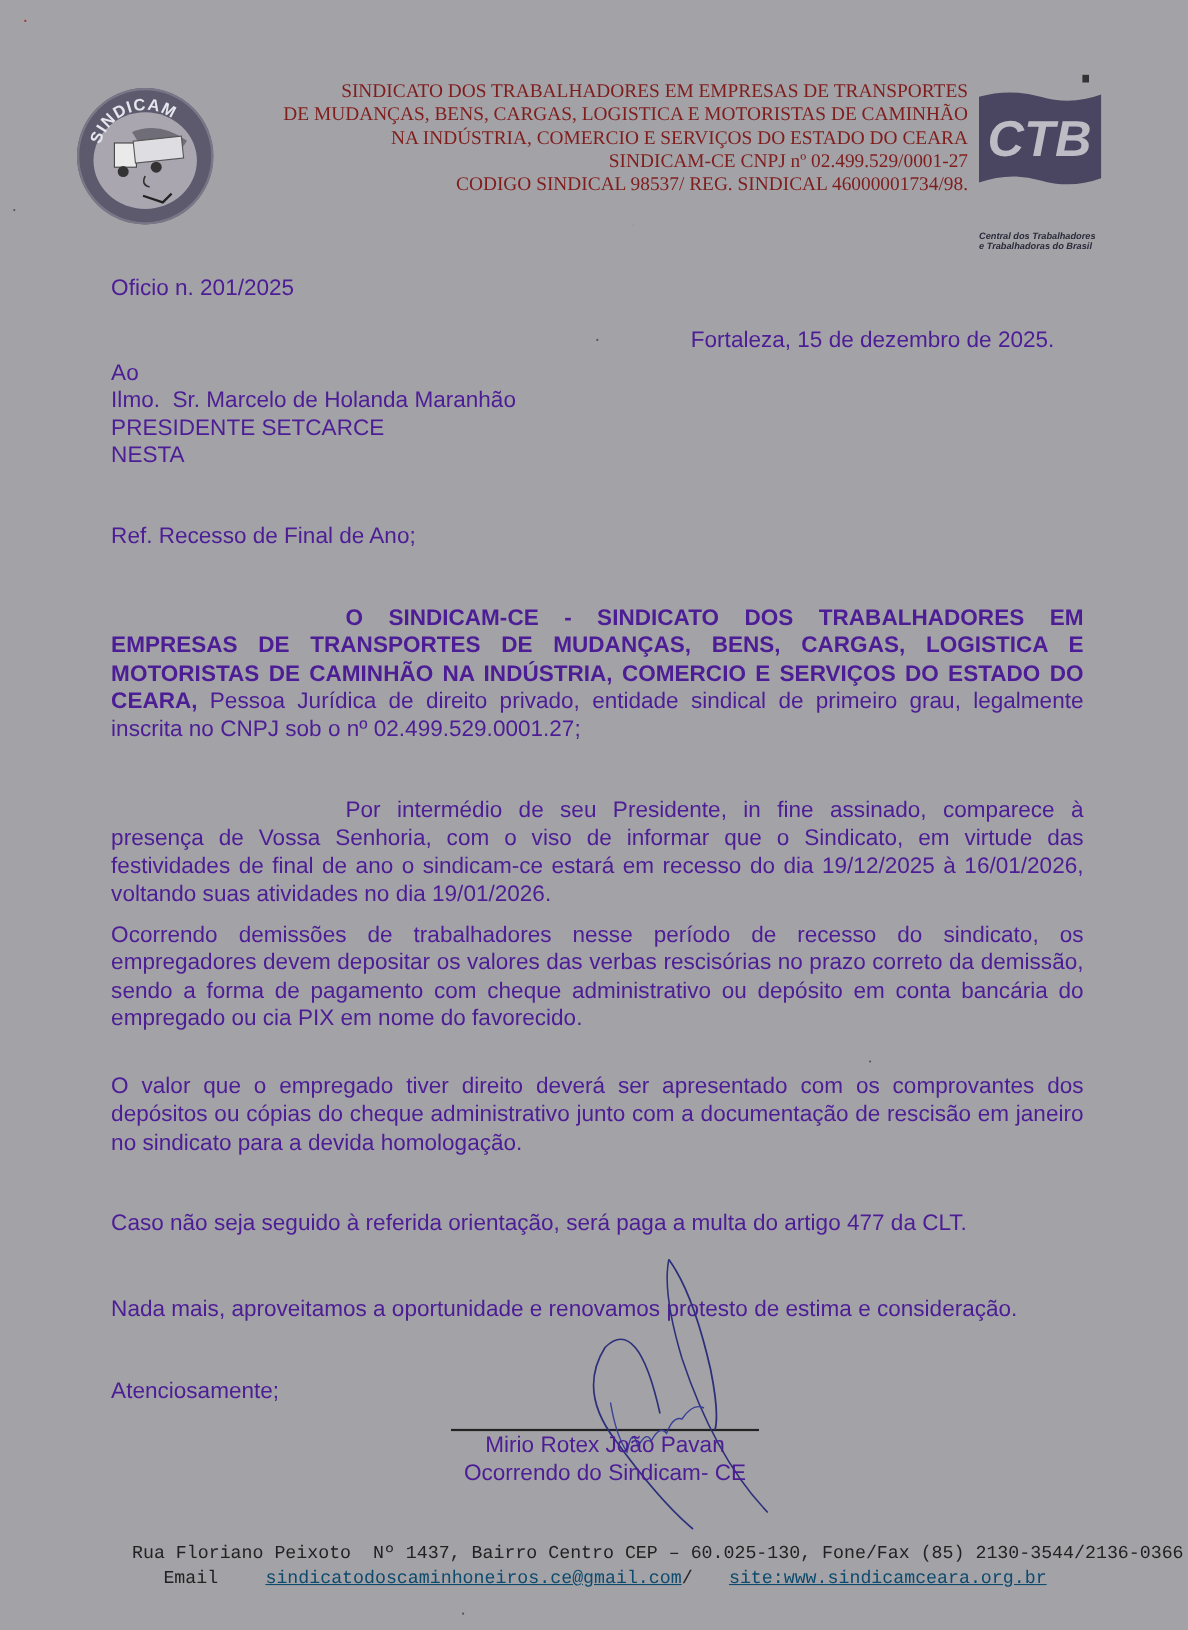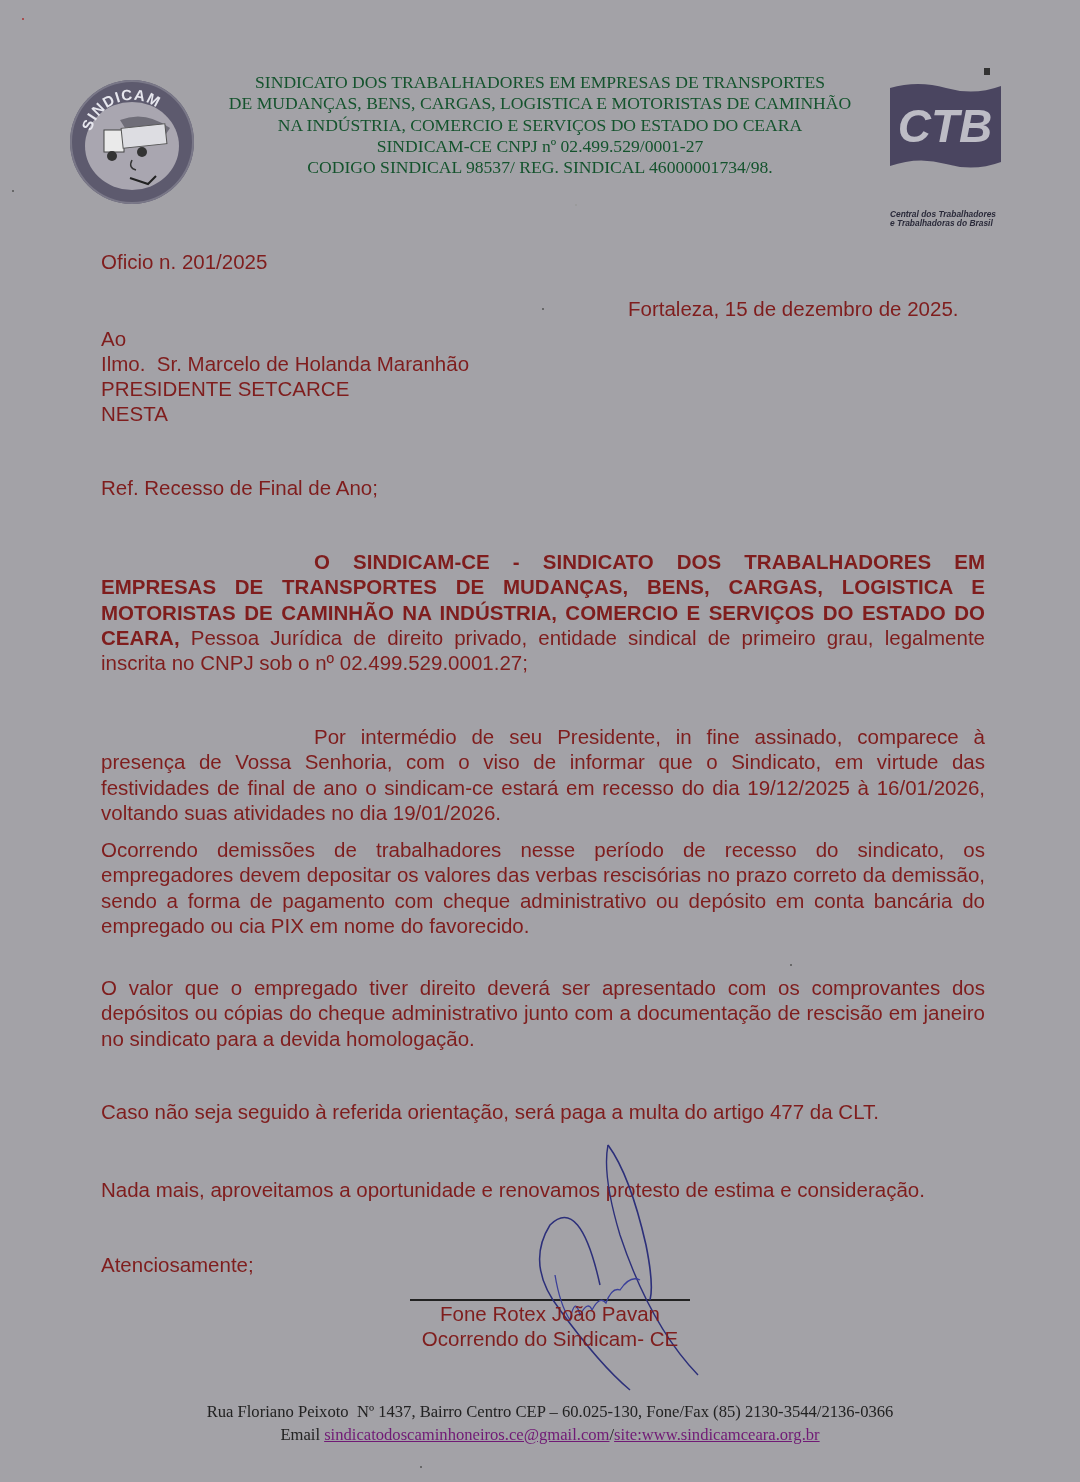--- a/index.html
+++ b/index.html
@@ -16,35 +16,35 @@
   .logo-left {
     left: 70px; top: 80px; width: 124px; height: 124px; border-radius: 50%;
     background: #5d5a6e; box-shadow: 0 0 0 2px #7a7888 inset;
   }
   .logo-left .inner {
     position: absolute; left: 15px; top: 22px; width: 94px; height: 88px;
     border-radius: 50%; background: #a9a6b0;
   }
   .logo-left svg { position: absolute; left: 0; top: 0; }
   .header-text {
-    left: 200px; top: 72px; width: 680px; text-align: center;
+    left: 200px; top: 72px; width: 680px; text-align: right;
     font-family: "Liberation Serif", serif; font-size: 17.6px; line-height: 21.3px;
-    color: #14532d;
+    color: #7f1d1d;
   }
   .logo-right { left: 888px; top: 64px; width: 120px; height: 140px; }
   .ctb-flag {
     position: absolute; left: 0; top: 16px; width: 115px; height: 92px;
   }
   .ctb-caption {
     position: absolute; left: 2px; top: 112px; width: 118px;
     font-size: 8.4px; line-height: 9.4px; font-weight: bold; font-style: italic; color: #2a2a3a; margin-top: 34px;
   }
 
   
-  .body-font { font-family: "Liberation Sans", sans-serif; font-size: 20.5px; color: #7f1d1d; }
+  .body-font { font-family: "Liberation Sans", sans-serif; font-size: 20.5px; color: #4c1d95; }
   .ref-line { left: 101px; top: 250px; }
   .date-line { left: 628px; top: 250px; margin-top: 47px; }
   .addressee { left: 101px; top: 326px; line-height: 25px; }
   .subject { left: 101px; top: 476px; }
 
   .para {
     left: 101px; width: 884px; text-align: justify; line-height: 25.3px;
   }
   .para.indent { text-indent: 213px; }
   .p1 { top: 549px; }
@@ -55,23 +55,23 @@
   .p5 { top: 1099px; }
   .p6 { top: 1177px; }
   .closing { left: 101px; top: 1253px; }
 
   .sig-line { left: 410px; top: 1299px; width: 280px; height: 0; border-top: 2px solid #222; }
   .sig-name { left: 380px; top: 1302px; width: 340px; text-align: center; line-height: 24.5px; }
   .signature { left: 520px; top: 1135px; width: 200px; height: 260px; }
 
   .footer {
     left: 120px; top: 1400px; width: 860px; text-align: center;
-    font-family: Liberation Serif, serif; font-size: 16.6px; line-height: 23px; color: #222;
+    font-family: Liberation Mono, monospace; font-size: 16.6px; line-height: 23px; color: #222;
   }
-  .footer a { color: #701a75; text-decoration: underline; }
+  .footer a { color: #0c4a6e; text-decoration: underline; margin-left: 33px; }
   .specks span { position: absolute; width: 2px; height: 2px; background: #555; border-radius: 1px; }
 </style>
 </head>
 <body>
 
 <div class="abs logo-left">
   <div class="inner"></div>
   <svg width="124" height="124" viewBox="0 0 124 124">
     <defs>
         <path id="arcTop" d="M20,62 A42,42 0 0,1 104,62"></path>
@@ -132,21 +132,21 @@
 <div class="abs body-font closing">Atenciosamente;</div>
 
 <div class="abs sig-line"></div>
 <svg class="abs signature" viewBox="0 0 200 260">
   <path d="M88,10 Q110,40 126,110 Q134,150 130,165" stroke="#2c2f7a" stroke-width="1.6" fill="none"></path>
   <path d="M88,10 Q82,40 100,100 Q130,190 178,240" stroke="#2c2f7a" stroke-width="1.4" fill="none"></path>
   <path d="M80,150 Q60,60 30,90 Q5,130 40,175 Q80,230 110,255" stroke="#2c2f7a" stroke-width="1.5" fill="none"></path>
   <path d="M35,140 Q40,170 50,185 Q55,160 60,180 Q68,165 72,175 Q80,160 86,168 Q92,152 100,155 Q110,140 120,145" stroke="#3a3f9a" stroke-width="1.3" fill="none"></path>
 </svg>
 <div class="abs body-font sig-name">
-  <div>Fone Rotex João Pavan</div>
+  <div>Mirio Rotex João Pavan</div>
   <div>Ocorrendo do Sindicam- CE</div>
 </div>
 
 <div class="abs footer">
   <div style="white-space:pre">Rua Floriano Peixoto  Nº 1437, Bairro Centro CEP – 60.025-130, Fone/Fax (85) 2130-3544/2136-0366</div>
   <div>
     <span>Email </span><a>sindicatodoscaminhoneiros.ce@gmail.com</a><span>/</span><a>site:www.sindicamceara.org.br</a>
   </div>
 </div>
 

